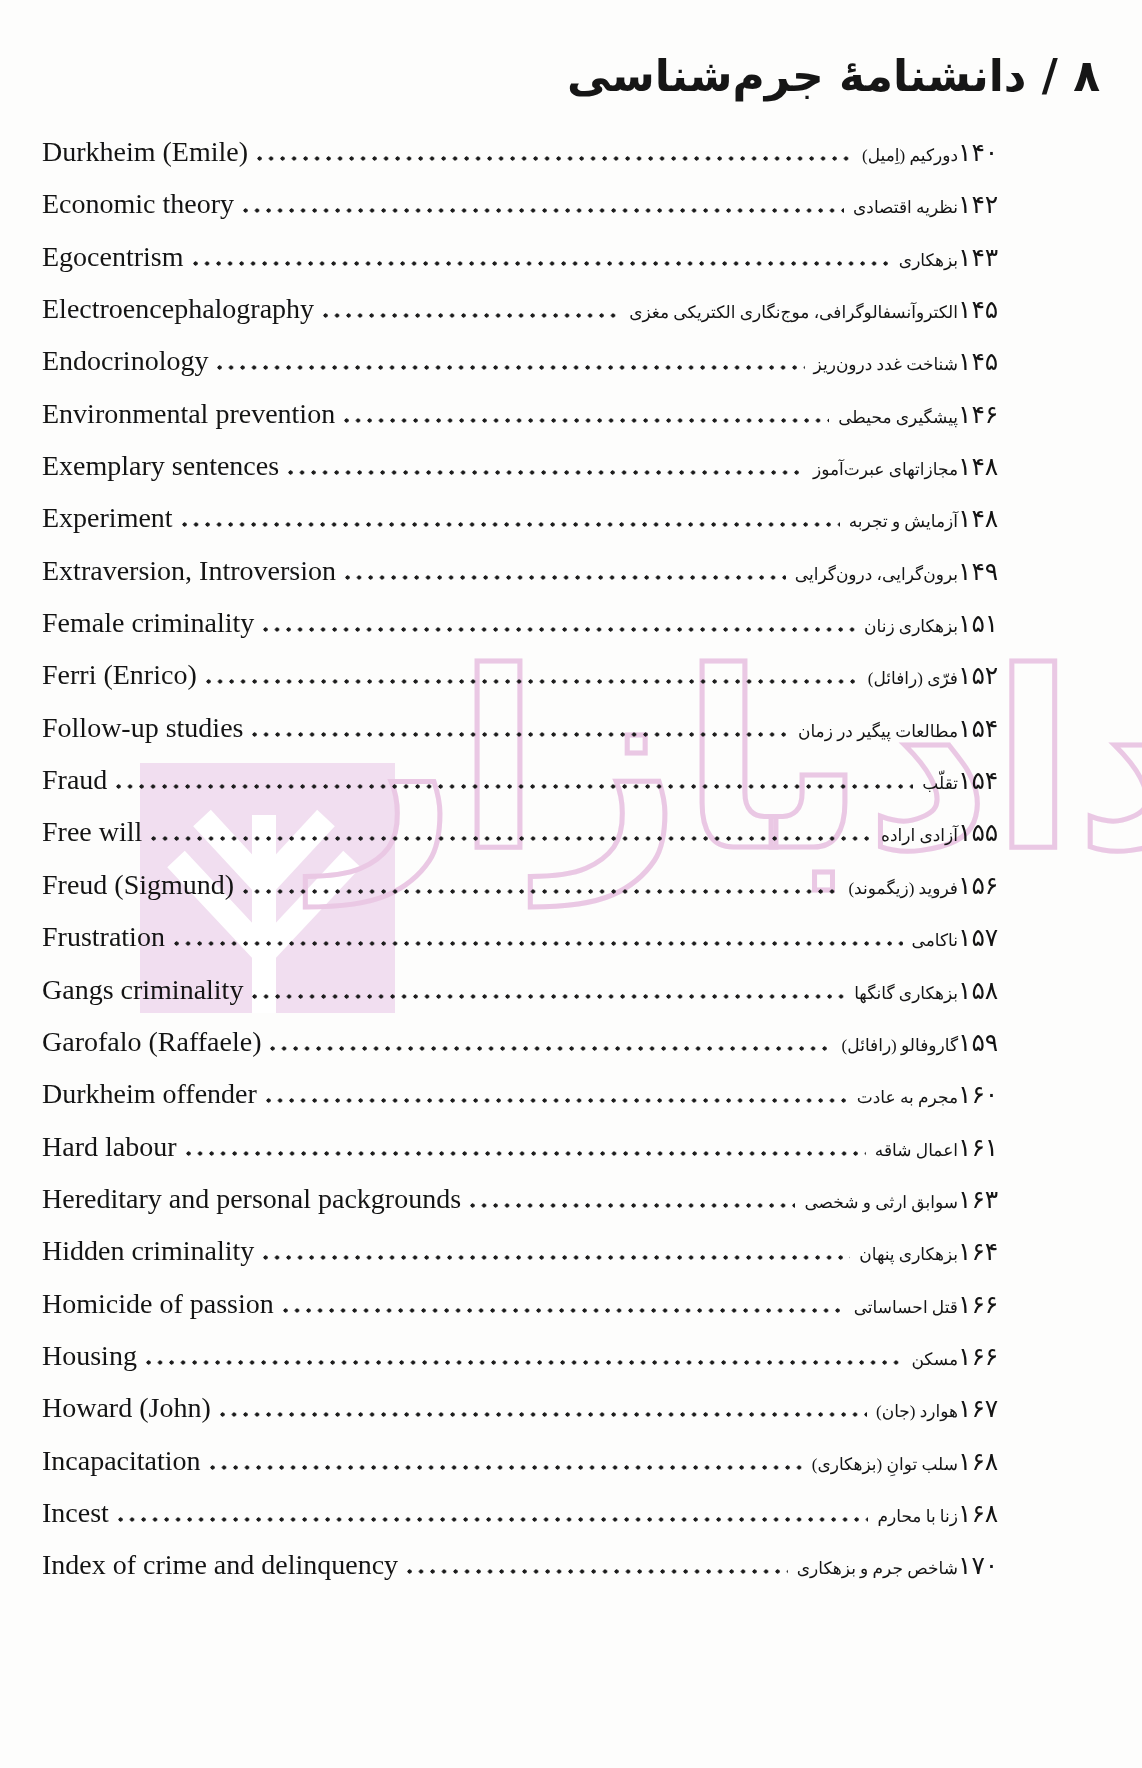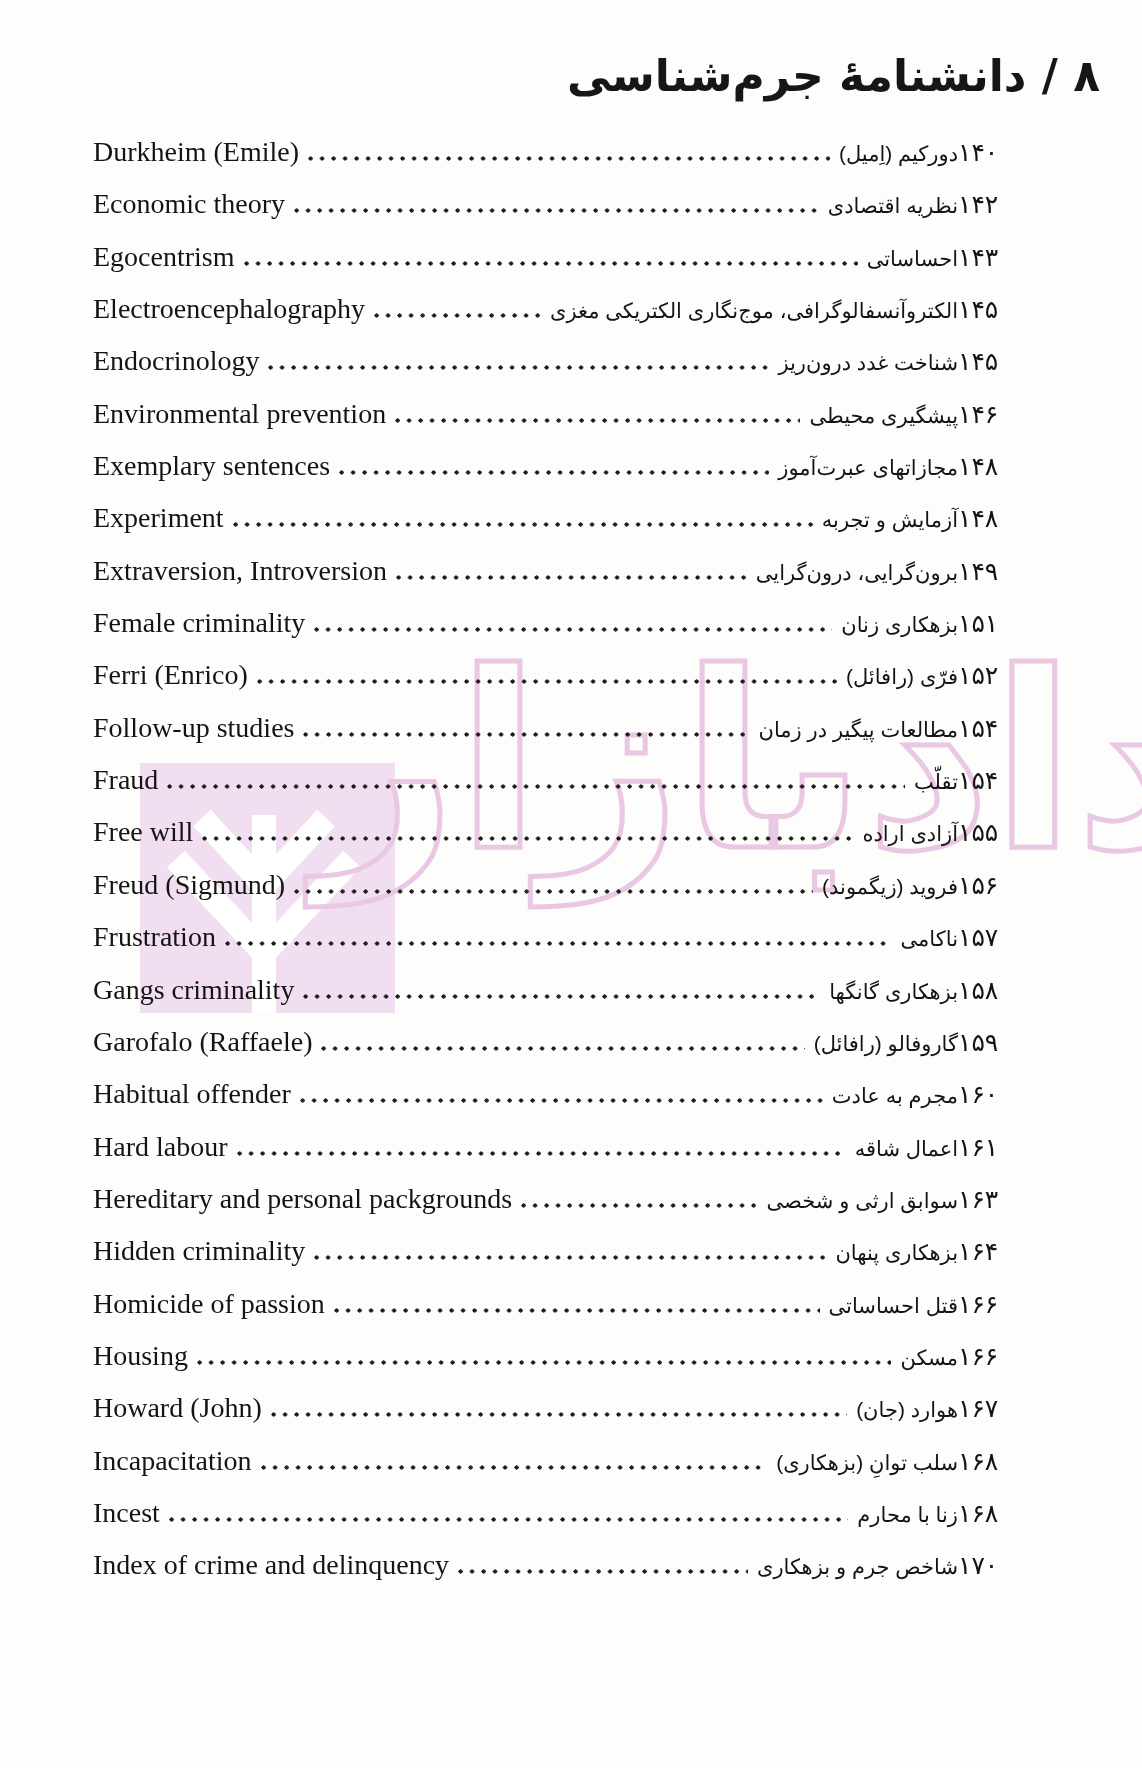--- a/index.html
+++ b/index.html
@@ -51,21 +51,21 @@
   }
 
   .toc{
     position:absolute;
     top:136px;left:0;right:0;
   }
   .row{
     display:flex;
     align-items:baseline;
     height:52.35px;
-    padding:0 80px 0 93px;
+    padding:0 80px 0 42px;
     box-sizing:border-box;
   }
   .en{
     flex:0 0 auto;
     font-family:"Liberation Serif","DejaVu Serif",serif;
     font-size:28px;
     color:#141414;
     white-space:nowrap;
   }
   .leader{
@@ -74,22 +74,22 @@
     height:5px;
     margin:0 9px;
     background-image:radial-gradient(circle at 2.5px 2.5px,#1c1c1c 1.9px,rgba(0,0,0,0) 2.3px);
     background-size:11.5px 5px;
     background-repeat:repeat-x;
     background-position:left bottom;
   }
   .fa{
     flex:0 0 auto;
     direction:rtl;
-    font-family:Liberation Sans, sans-serif;
-    font-size:21px;
+    font-family:Liberation Serif, serif;
+    font-size:17px;
     color:#141414;
     white-space:nowrap;
   }
   .pg{
     flex:0 0 auto;
     width:104px;
     direction:rtl;
     text-align:left;
     font-family:"DejaVu Sans", sans-serif;
     font-size:25px;
@@ -128,21 +128,21 @@
         </div>
         <div class="row">
           <span class="en">Economic theory</span>
           <span class="leader"></span>
           <span class="fa">نظریه اقتصادی</span>
           <span class="pg">۱۴۲</span>
         </div>
         <div class="row">
           <span class="en">Egocentrism</span>
           <span class="leader"></span>
-          <span class="fa">احساساتی</span>
+          <span class="fa">بزهکاری</span>
           <span class="pg">۱۴۳</span>
         </div>
         <div class="row">
           <span class="en">Electroencephalography</span>
           <span class="leader"></span>
           <span class="fa">الکتروآنسفالوگرافی، موج‌نگاری الکتریکی مغزی</span>
           <span class="pg">۱۴۵</span>
         </div>
         <div class="row">
           <span class="en">Endocrinology</span>
@@ -222,21 +222,21 @@
           <span class="fa">بزهکاری گانگها</span>
           <span class="pg">۱۵۸</span>
         </div>
         <div class="row">
           <span class="en">Garofalo (Raffaele)</span>
           <span class="leader"></span>
           <span class="fa">گاروفالو (رافائل)</span>
           <span class="pg">۱۵۹</span>
         </div>
         <div class="row">
-          <span class="en">Habitual offender</span>
+          <span class="en">Durkheim offender</span>
           <span class="leader"></span>
           <span class="fa">مجرم به عادت</span>
           <span class="pg">۱۶۰</span>
         </div>
         <div class="row">
           <span class="en">Hard labour</span>
           <span class="leader"></span>
           <span class="fa">اعمال شاقه</span>
           <span class="pg">۱۶۱</span>
         </div>

